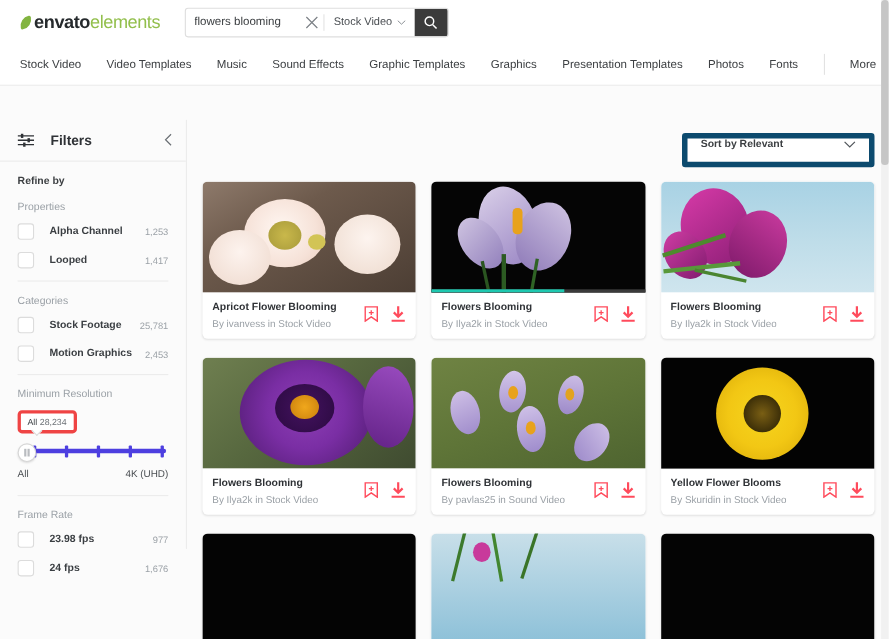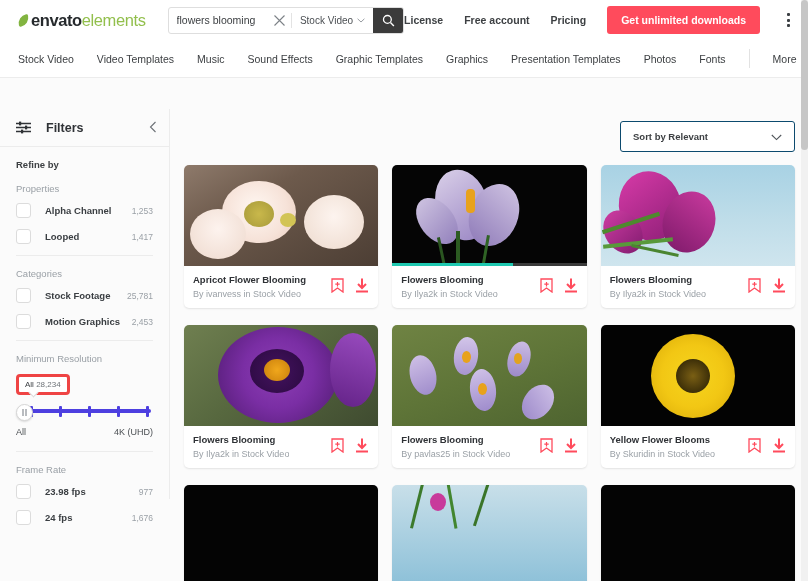--- a/index.html
+++ b/index.html
@@ -129,22 +129,22 @@
     background:#fff; border:1px solid #d6d6d6; box-shadow:0 1px 2px rgba(0,0,0,.14);
     display:flex; align-items:center; justify-content:center; gap:1.5px; cursor:pointer;
   }
   .knob i { width:1.5px; height:7px; background:#b9bcc0; display:block; }
   .sl-ends { display:flex; justify-content:space-between; font-size:9px; color:#4b4f53; margin-top:7px; }
 
   
   .results { flex:1; padding:12px 13px 0 14px; position:relative; }
   .sortrow { display:flex; justify-content:flex-end; margin-bottom:13px; }
   .sortbox {
-    width:175px; height:31px; border:1px solid #0c4a6e; border-radius:3px; background:#fff;
-    display:flex; align-items:center; padding:0 12px; font-size:9.5px; color:#3d4043;
+    width:175px; height:31px; border:5px solid #0c4a6e; border-radius:3px; background:#fff;
+    display:flex; padding:0 12px; font-size:9.5px; color:#3d4043;
     font-weight:700; cursor:pointer;
   }
   .sortbox .cv { margin-left:auto; color:#50555a; font-size:11px; }
 
   .grid { display:grid; grid-template-columns:repeat(3,1fr); gap:17px 14px; }
   .card {
     background:#fff; border-radius:5px; overflow:hidden;
     box-shadow:0 1px 2px rgba(0,0,0,.10);
   }
   .thumb { height:101px; position:relative; overflow:hidden; }
@@ -196,31 +196,20 @@
           </svg>
       </div>
       <div class="search-btn">
         <svg width="13" height="13" viewBox="0 0 14 14">
             <circle cx="5.8" cy="5.8" r="4.2" stroke="#fff" stroke-width="1.4" fill="none"></circle>
             <path d="M9.1 9.1 L12.8 12.8" stroke="#fff" stroke-width="1.5"></path>
           </svg>
       </div>
     </div>
 
-    <div class="hnav">
-      <a href="#">License</a>
-      <a href="#">Free account</a>
-      <a href="#">Pricing</a>
-      <button class="cta">Get unlimited downloads</button>
-      <div class="kebab">
-          <i></i>
-          <i></i>
-          <i></i>
-        </div>
-    </div>
   </div>
 
   <div class="catnav">
     <a href="#">Stock Video</a>
     <a href="#">Video Templates</a>
     <a href="#">Music</a>
     <a href="#">Sound Effects</a>
     <a href="#">Graphic Templates</a>
     <a href="#">Graphics</a>
     <a href="#">Presentation Templates</a>
@@ -478,21 +467,21 @@
               <div class="pet" style="width:22px;height:36px;left:116px;top:16px;background:linear-gradient(170deg,#cdbee5,#9b88c8);transform:rotate(16deg)"></div>
               <div class="pet" style="width:28px;height:38px;left:132px;top:58px;background:linear-gradient(200deg,#cec0e7,#9c89c9);transform:rotate(38deg)"></div>
               <div class="pet" style="width:9px;height:12px;left:70px;top:26px;background:#e8a21c"></div>
               <div class="pet" style="width:9px;height:12px;left:86px;top:58px;background:#e8a21c"></div>
               <div class="pet" style="width:8px;height:11px;left:122px;top:28px;background:#e2a31f"></div>
             </div>
           </div>
           <div class="meta">
             <div class="mtext">
               <div class="ctitle">Flowers Blooming</div>
-              <div class="cauth">By pavlas25 in Stock Video</div>
+              <div class="cauth">By pavlas25 in Sound Video</div>
             </div>
             <div class="acts">
               <span>
                 <svg width="13" height="15" viewBox="0 0 13 15">
                     <path d="M1 1h11v13l-5.5-4L1 14z" fill="none" stroke="#ff4b5c" stroke-width="1.3"></path>
                     <path d="M6.5 4v4.4M4.3 6.2h4.4" stroke="#ff4b5c" stroke-width="1.2"></path>
                   </svg>
               </span>
               <span>
                 <svg width="14" height="15" viewBox="0 0 14 15">

